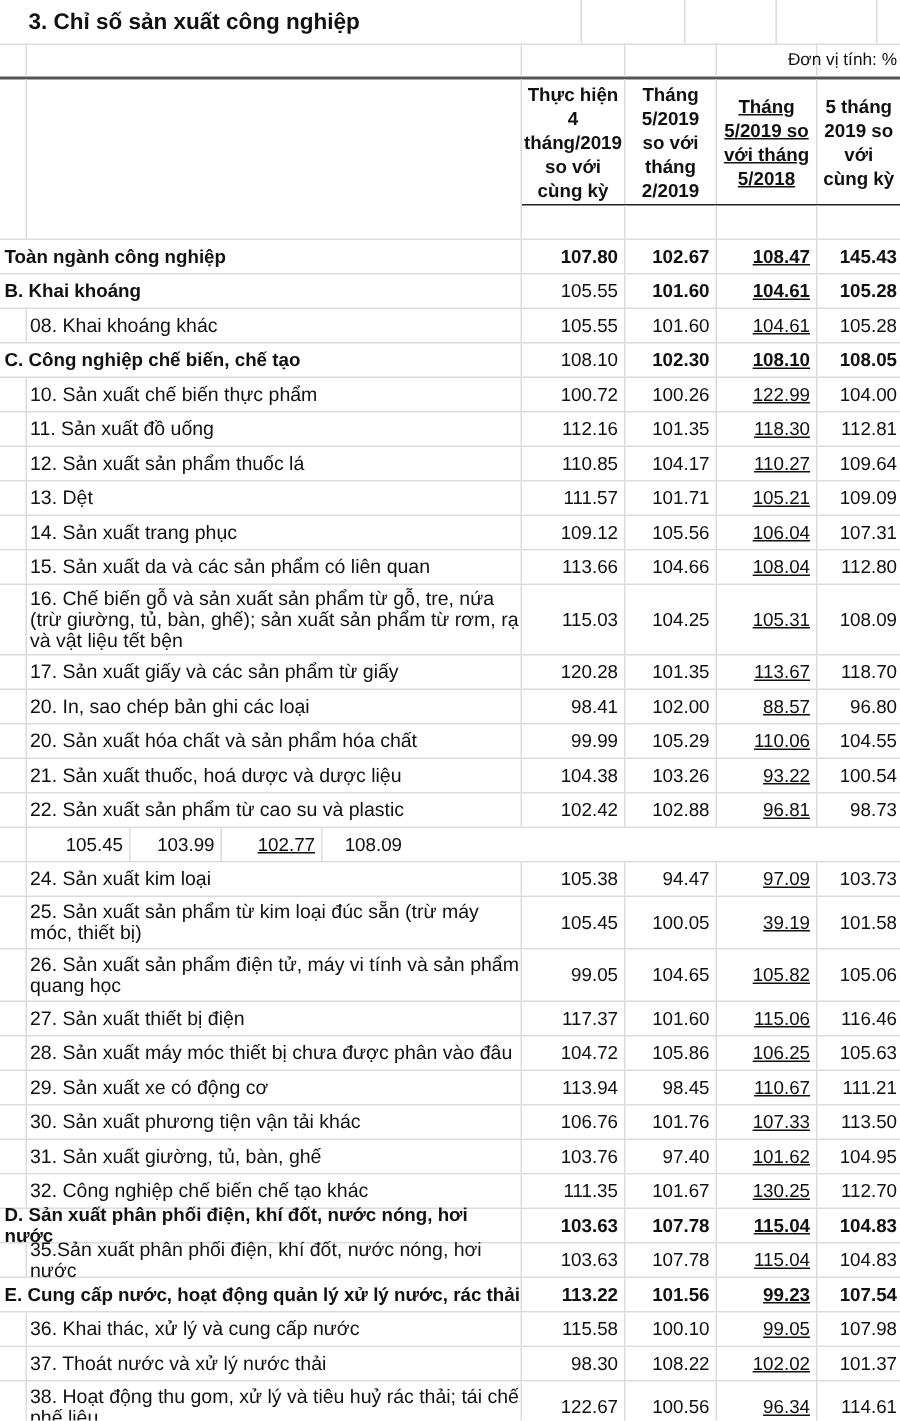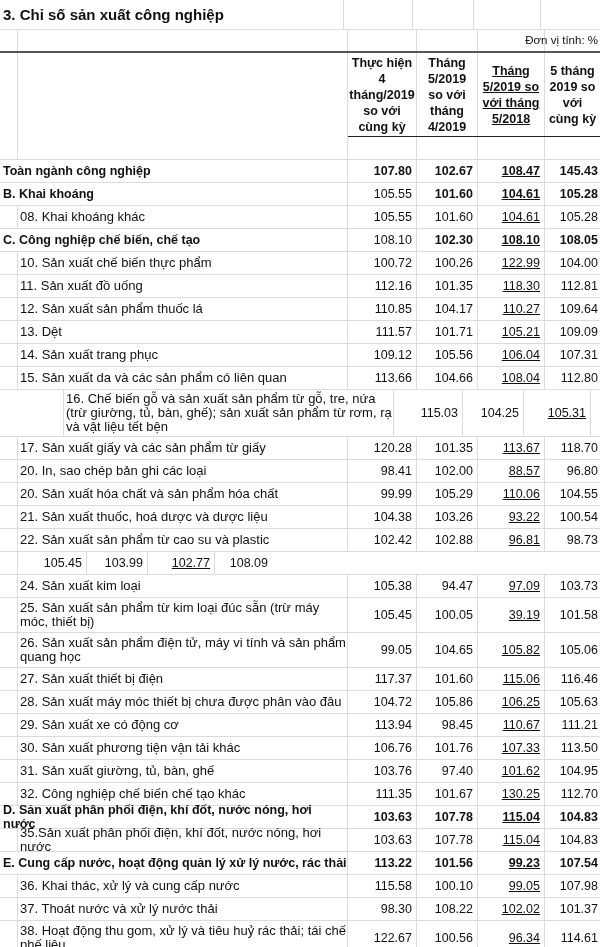--- a/index.html
+++ b/index.html
@@ -10,28 +10,28 @@
   .cell { box-sizing: border-box; border-right: 1px solid #dcdcdc; display: flex; align-items: center; }
   .c-gap { width: 18px; flex: none; }
   .c-label { width: 330px; flex: none; font-size: 13px; line-height: 14px; padding-left: 2px; }
   .c-n1 { width: 69px; flex: none; justify-content: flex-end; padding-right: 4px; font-size: 12.5px; }
   .c-n2 { width: 61px; flex: none; justify-content: flex-end; padding-right: 4px; font-size: 12.5px; }
   .c-n3 { width: 67px; flex: none; justify-content: flex-end; padding-right: 4px; font-size: 12.5px; text-decoration: underline; }
   .c-n4 { width: 55px; flex: none; justify-content: flex-end; padding-right: 2px; font-size: 12.5px; border-right: none; }
   .wide-label { width: 348px; flex: none; font-size: 12.5px; padding-left: 3px; font-weight: bold; box-sizing: border-box; border-right: 1px solid #dcdcdc; display: flex; align-items: center; }
   .bold { font-weight: bold; }
   .title-row { height: 30px; }
-  .title-text { font-size: 15px; font-weight: bold; padding-left: 3px; width: 344px; flex: none; }
+  .title-text { font-size: 15px; font-weight: bold; padding-left: 3px; width: 372px; flex: none; margin-left: 16px; }
   .unit-row { height: 23px; border-bottom: 2px solid #555; }
   .header-row { height: 84px; border-bottom: none; }
   .hdr { font-weight: bold; font-size: 12.5px; line-height: 16px; text-align: center; justify-content: center; padding: 0 2px; }
   .hdr-line { position: absolute; left: 348px; right: 0; bottom: 0; height: 1px; background: #222; }
   .h23 { height: 23px; }
   .h35 { height: 35px; }
-  .h47 { height: 47px; padding-left: 46px; }
+  .h47 { height: 47px; }
 </style>
 </head>
 <body>
 
 <div class="sheet">
 
   <div class="row title-row">
     <div class="cell title-text">3. Chỉ số sản xuất công nghiệp</div>
     <div class="cell c-n1"></div>
     <div class="cell c-n2"></div>
@@ -46,21 +46,21 @@
     <div class="cell c-n2"></div>
     <div class="cell c-n3"></div>
     <div class="cell c-n4" style="position:relative;"></div>
     <div style="position:absolute; right:2px; top:4px; font-size:11.5px;">Đơn vị tính: %</div>
   </div>
 
   <div class="row header-row">
     <div class="cell c-gap"></div>
     <div class="cell c-label"></div>
     <div class="cell c-n1 hdr">Thực hiện 4 tháng/2019 so với cùng kỳ</div>
-    <div class="cell c-n2 hdr">Tháng 5/2019 so với tháng 4/2019</div>
+    <div class="cell c-n2 hdr">Tháng 5/2019 so với tháng 2/2019</div>
     <div class="cell c-n3 hdr">Tháng 5/2019 so với tháng 5/2018</div>
     <div class="cell c-n4 hdr">5 tháng 2019 so với cùng kỳ</div>
     <div class="hdr-line"></div>
   </div>
 
   <div class="row h23">
     <div class="cell c-gap"></div>
     <div class="cell c-label"></div>
     <div class="cell c-n1"></div>
     <div class="cell c-n2"></div>

